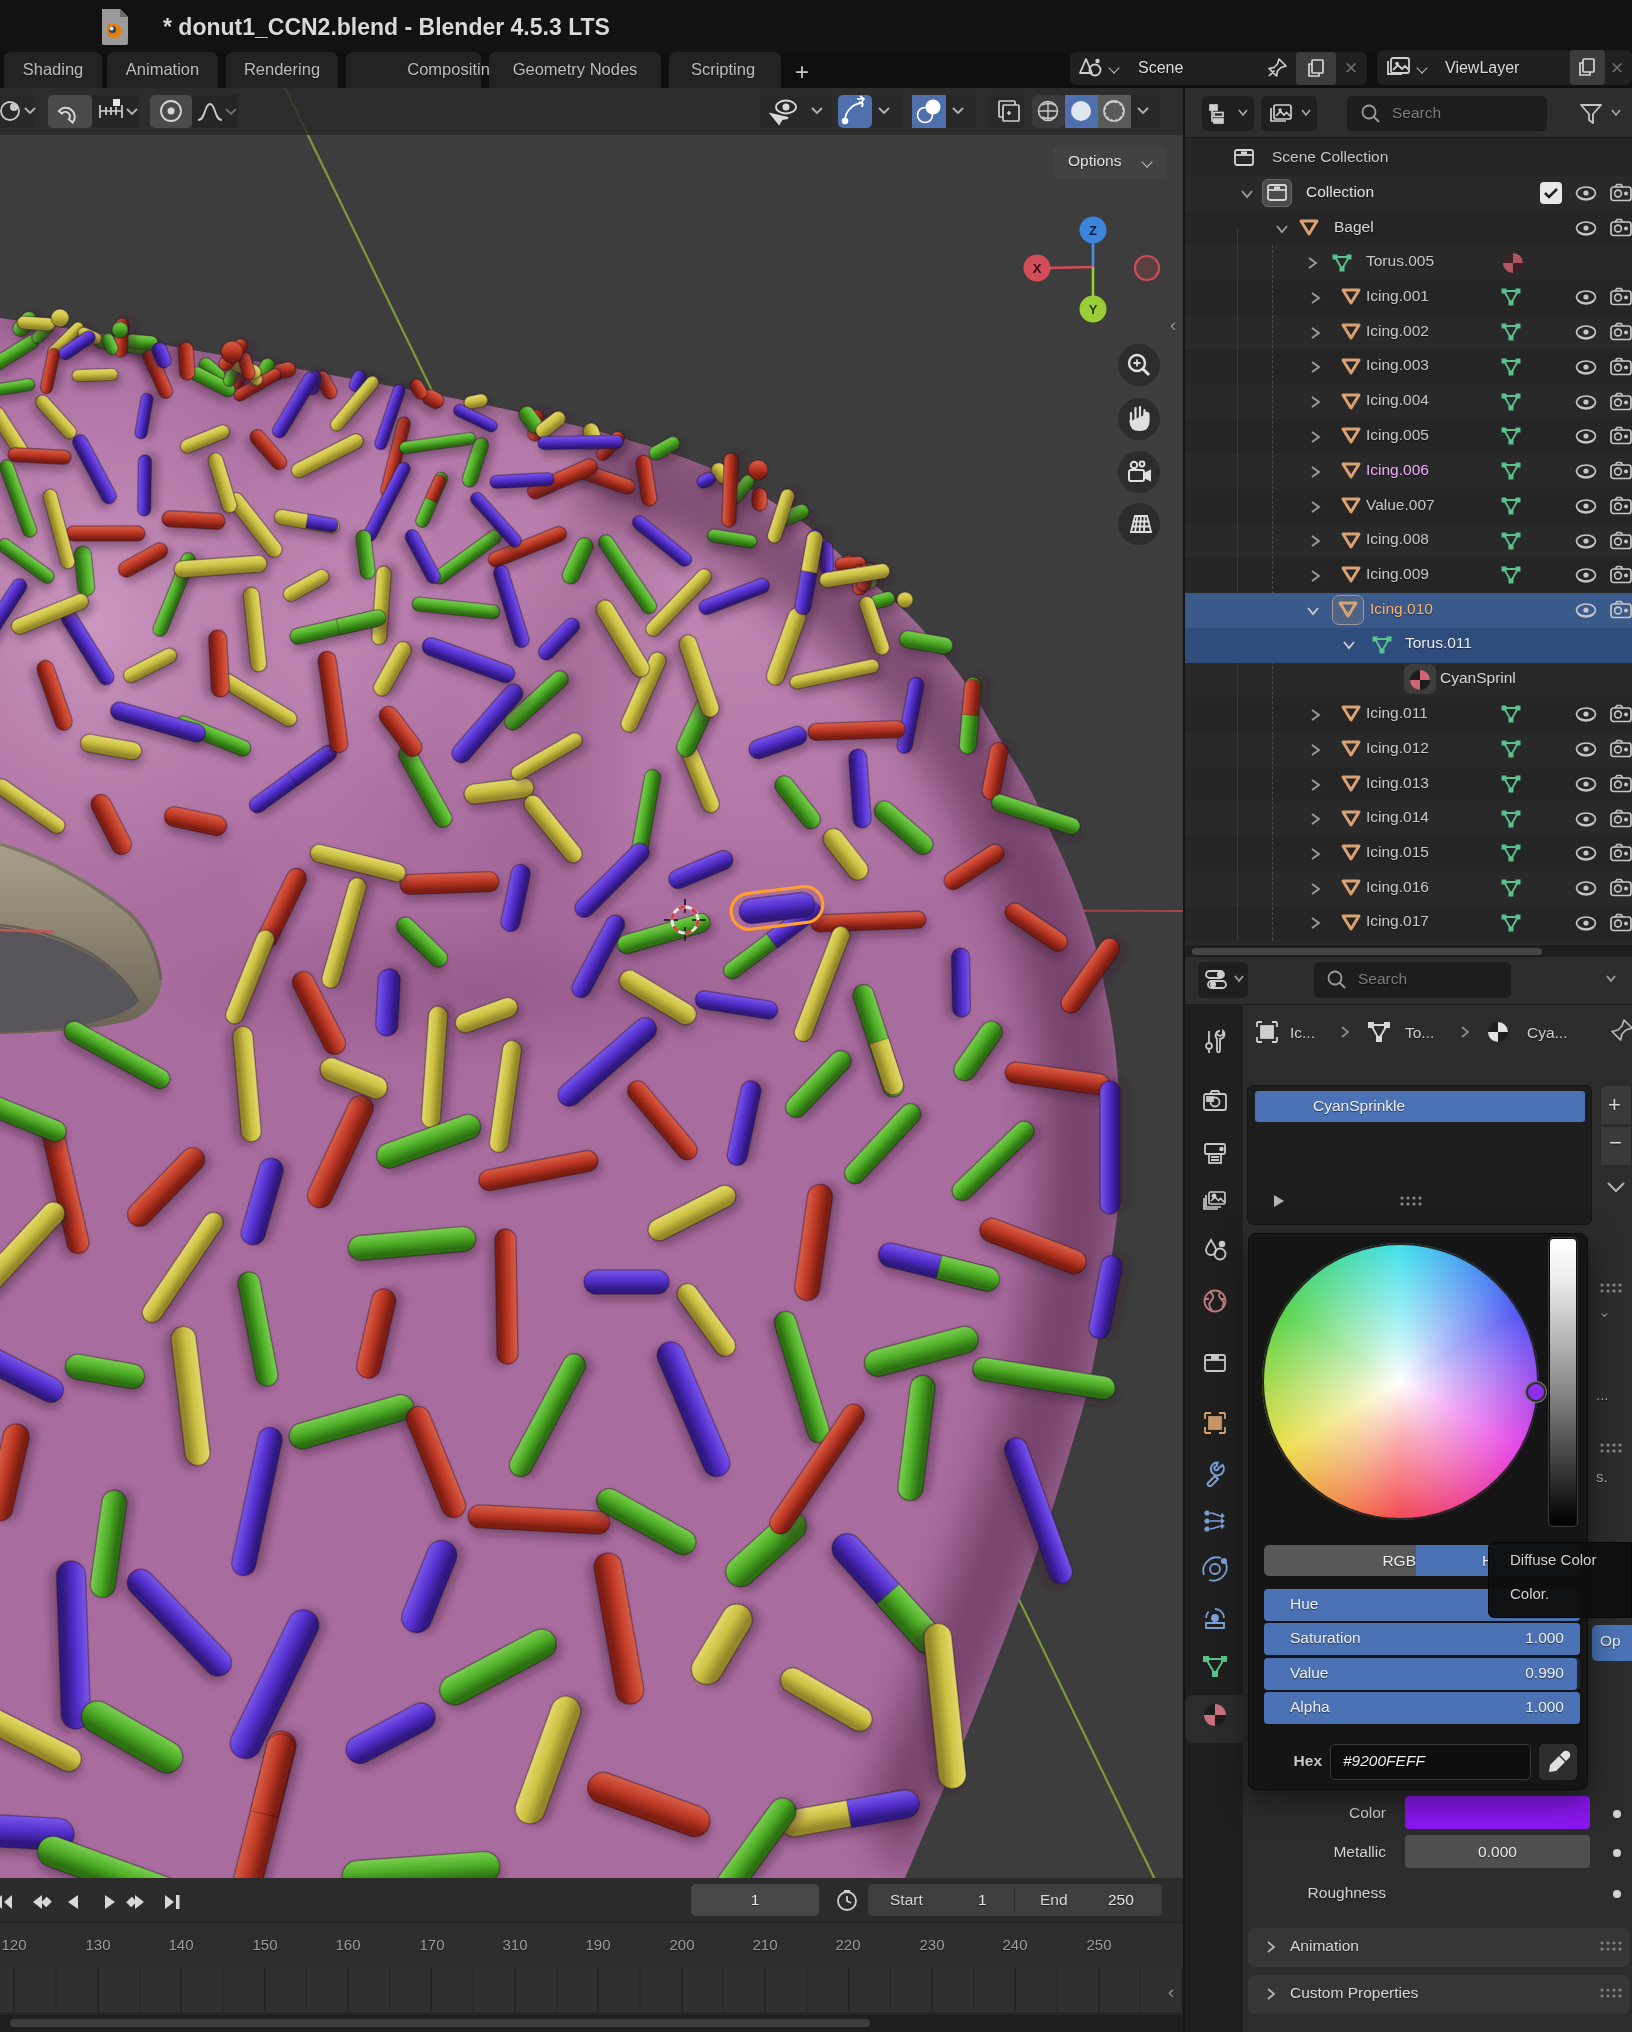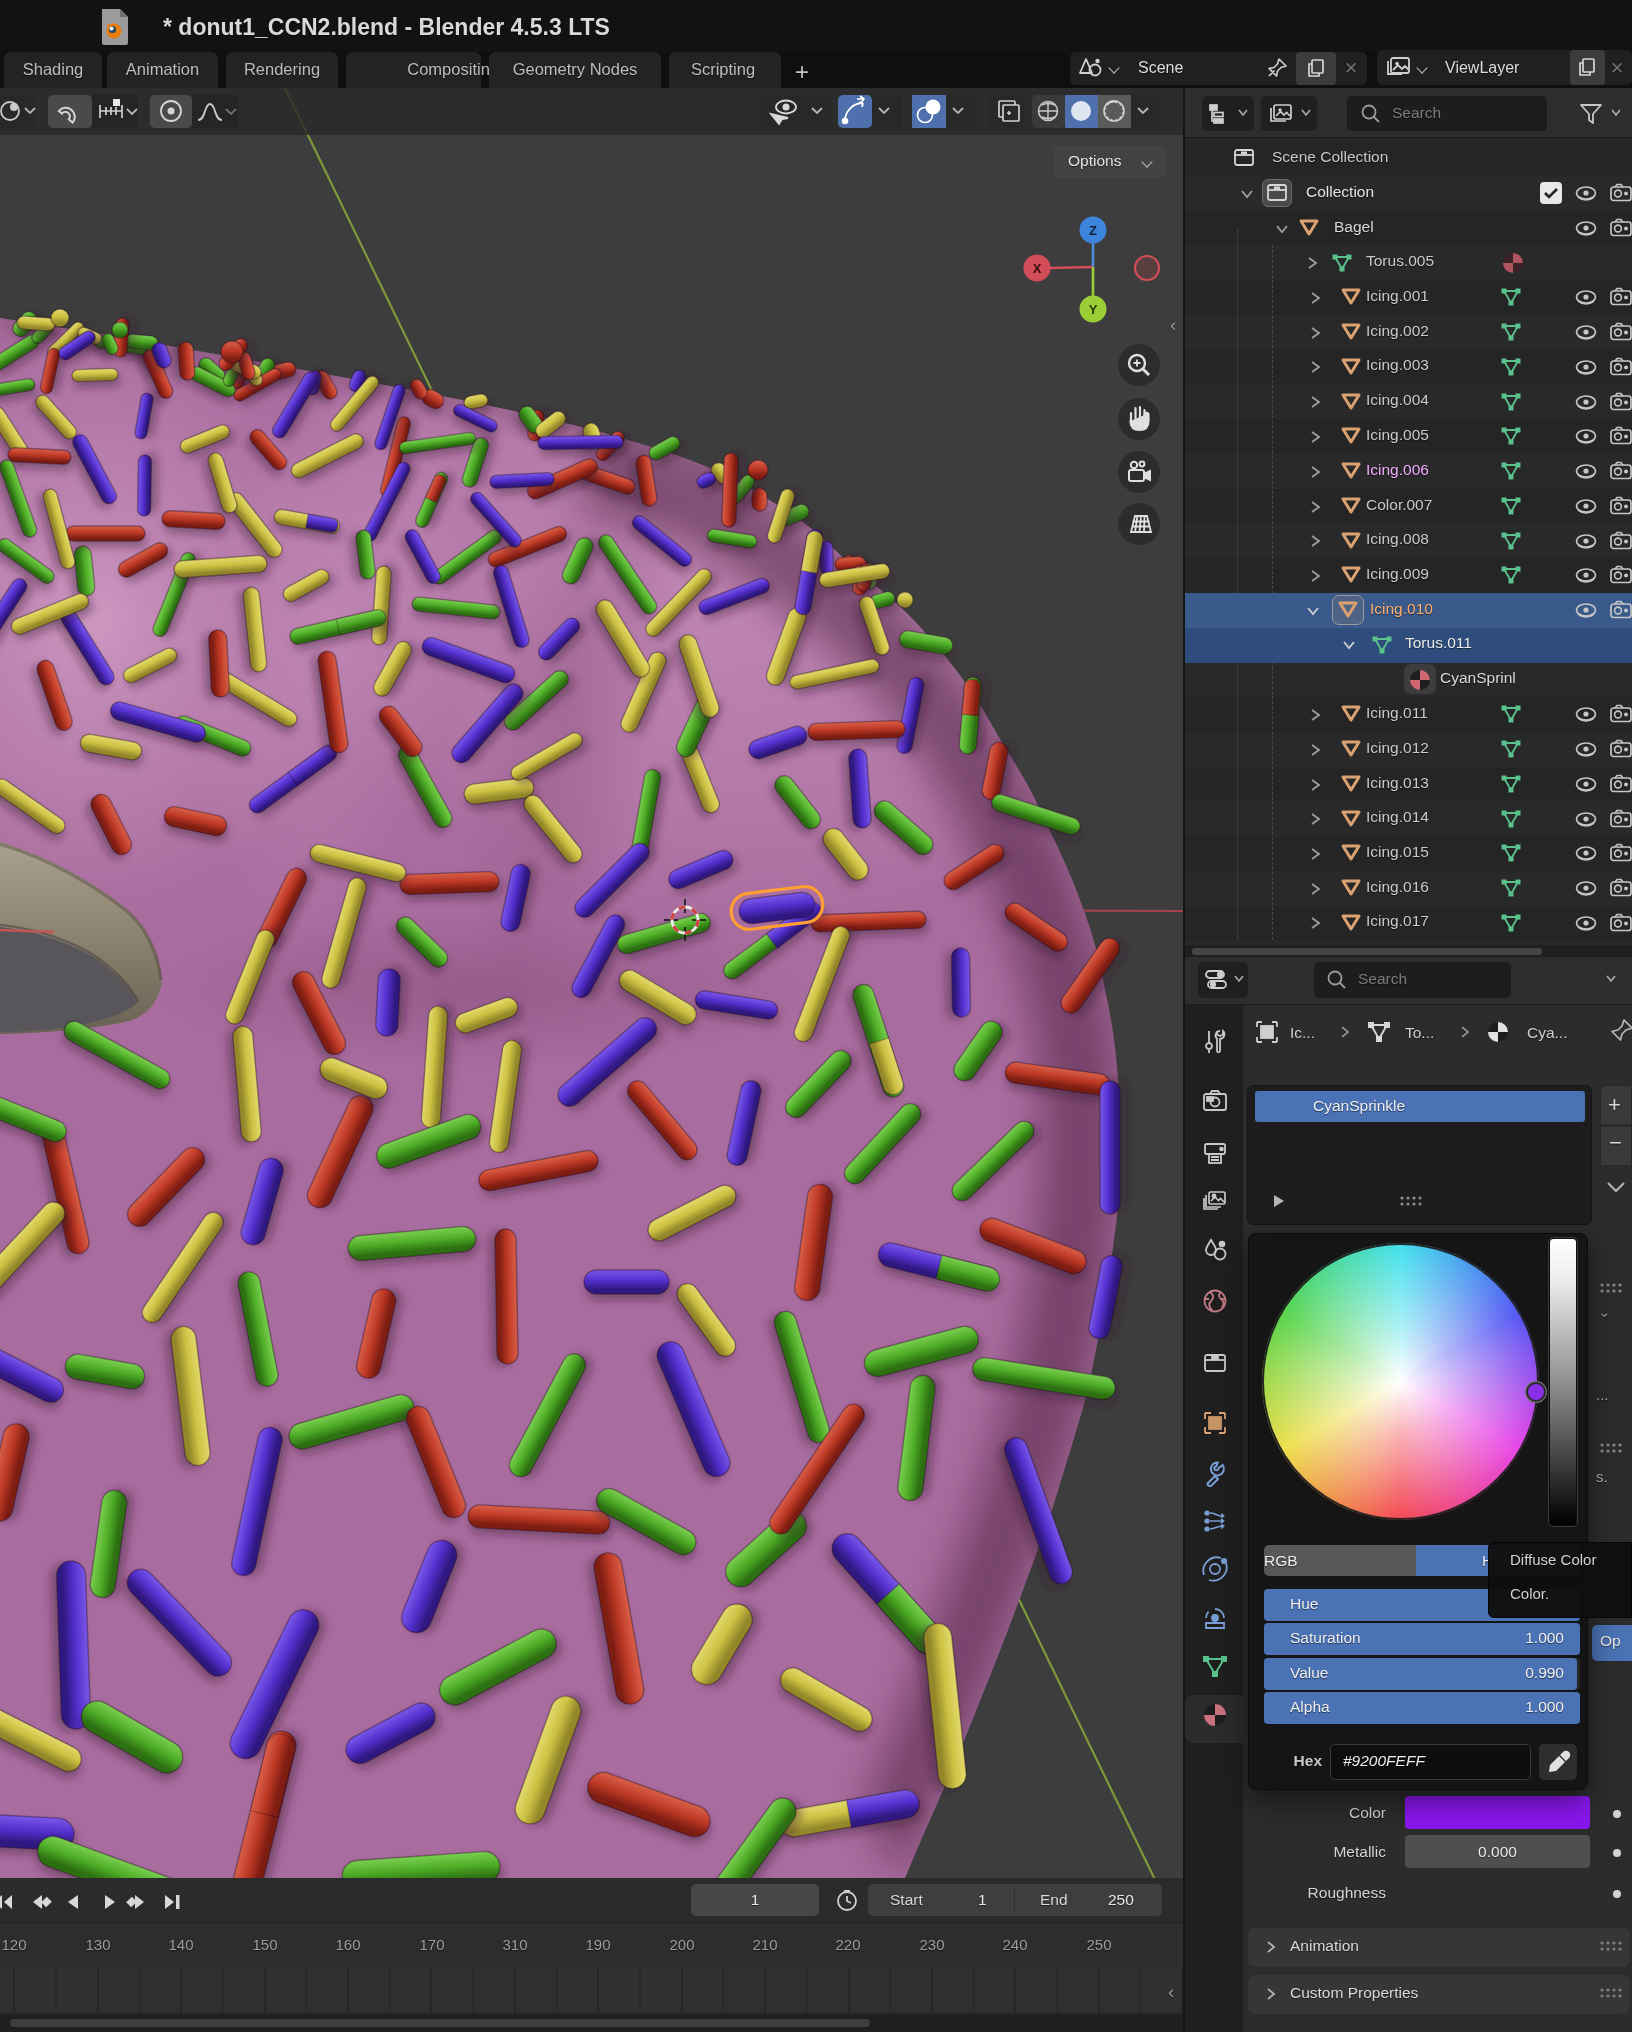--- a/index.html
+++ b/index.html
@@ -1651,21 +1651,21 @@
       <circle cx="8" cy="10.5" r="3.4" fill="none" stroke="#c6c6c6" stroke-width="1.6"></circle>
       <circle cx="16" cy="10.5" r="2" fill="#c6c6c6"></circle>
       <path d="M5 4 l2 -2.5 h4 l2 2.5" fill="none" stroke="#c6c6c6" stroke-width="1.6"></path>
     </svg>
     <svg class="abs" style="left:1308px;top:500px" width="14" height="14" viewBox="0 0 14 14">
       <path d="M4 2 l7 5 l-7 5" fill="none" stroke="#9f9f9f" stroke-width="1.8"></path>
     </svg>
     <svg class="abs" style="left:1340px;top:495px" width="22" height="22" viewBox="0 0 22 22">
       <path d="M3 4 h16 l-8 13 Z" fill="none" stroke="#dba271" stroke-width="3" stroke-linejoin="round"></path>
     </svg>
-    <div class="abs ts" style="left:1366px;top:496px;font-size:15.5px;color:#c9c9c9;font-weight:400;white-space:nowrap;">Color.007</div>
+    <div class="abs ts" style="left:1366px;top:496px;font-size:15.5px;color:#c9c9c9;font-weight:400;white-space:nowrap;">Value.007</div>
     <svg class="abs" style="left:1500px;top:495px" width="22" height="22" viewBox="0 0 22 22">
       <path d="M4 5 h14 l-7 12 Z" fill="none" stroke="#59c28d" stroke-width="1.8" stroke-linejoin="round"></path>
       <rect x="1.5" y="2.5" width="5" height="5" fill="#59c28d"></rect>
       <rect x="15.5" y="2.5" width="5" height="5" fill="#59c28d"></rect>
       <rect x="8.5" y="14.5" width="5" height="5" fill="#59c28d"></rect>
     </svg>
     <svg class="abs" style="left:1575px;top:497px" width="22" height="18" viewBox="0 0 22 18">
       <ellipse cx="11" cy="9" rx="9.5" ry="6" fill="none" stroke="#c6c6c6" stroke-width="1.7"></ellipse>
       <circle cx="11" cy="9" r="2.6" fill="#c6c6c6"></circle>
       <path d="M3 13 q8 6 16 0" fill="none" stroke="#c6c6c6" stroke-width="1.7"></path>
@@ -2201,21 +2201,21 @@
         <circle cx="22" cy="2" r="1.6"></circle>
         <circle cx="22" cy="8" r="1.6"></circle>
       </g>
     </svg>
     <div class="abs" style="left:1248px;top:1233px;width:340px;height:557px;background:#151515;border-radius:8px;box-shadow:0 10px 30px rgba(0,0,0,0.5);border:1px solid #0a0a0a;"></div>
     <div class="abs" style="left:1262px;top:1243px;width:277px;height:277px;background:conic-gradient(from 0deg, #0fd8e8, #2428f0 60deg, #e012e0 120deg, #f01825 180deg, #e8d518 240deg, #28c818 300deg, #0fd8e8 360deg);border-radius:50%;"></div>
     <div class="abs" style="left:1262px;top:1243px;width:277px;height:277px;border-radius:50%;background:radial-gradient(circle at 50% 50%, rgba(255,255,255,1) 0%, rgba(255,255,255,0.66) 28%, rgba(255,255,255,0.38) 55%, rgba(255,255,255,0.14) 78%, rgba(255,255,255,0) 96%);border:2px solid #242424;"></div>
     <div class="abs" style="left:1526px;top:1382px;width:20px;height:20px;border-radius:50%;background:#8b2fe8;border:2.5px solid #2b2b2b;box-shadow:0 0 0 1px #777;"></div>
     <div class="abs" style="left:1549px;top:1238px;width:28px;height:288px;background:linear-gradient(#ffffff 0%, #ededed 14%, #8a8a8a 52%, #111111 94%, #000000 100%);border-radius:4px;border:1px solid #0c0c0c;box-shadow:0 0 0 1px #3a3a3a;"></div>
     <div class="abs" style="left:1264px;top:1545px;width:152px;height:31px;background:#585858;border-radius:5px 0 0 5px;">
-      <div class="ts" style="text-align:left;line-height:31px;font-size:15.5px;color:#ededed">RGB</div>
+      <div class="ts" style="text-align:right;line-height:31px;font-size:15.5px;color:#ededed">RGB</div>
     </div>
     <div class="abs" style="left:1416px;top:1545px;width:164px;height:31px;background:#4a72b5;border-radius:0 5px 5px 0;">
       <div class="ts" style="text-align:center;line-height:31px;font-size:15.5px;color:#f0f0f0">HSV</div>
     </div>
     <div class="abs" style="left:1264px;top:1589px;width:316px;height:32px;background:#262626;border-radius:4px;">
       <div style="position:absolute;left:0;top:0;width:316px;height:32px;background:#4a72b5;border-radius:4px"></div>
       <div class="ts" style="position:absolute;left:26px;top:6px;font-size:15.5px;color:#f0f0f0">Hue</div>
     </div>
     <div class="abs" style="left:1264px;top:1623px;width:316px;height:32px;background:#262626;border-radius:4px;">
       <div style="position:absolute;left:0;top:0;width:316px;height:32px;background:#4a72b5;border-radius:4px"></div>

